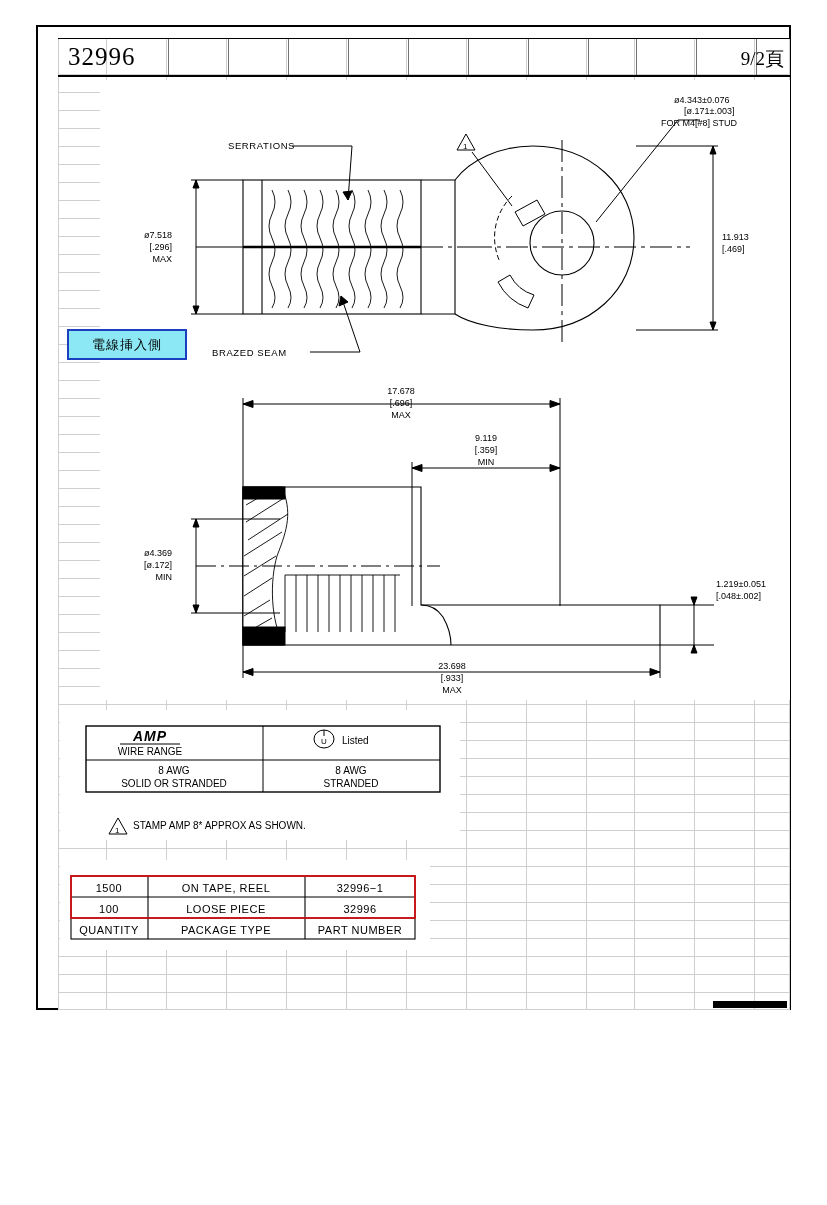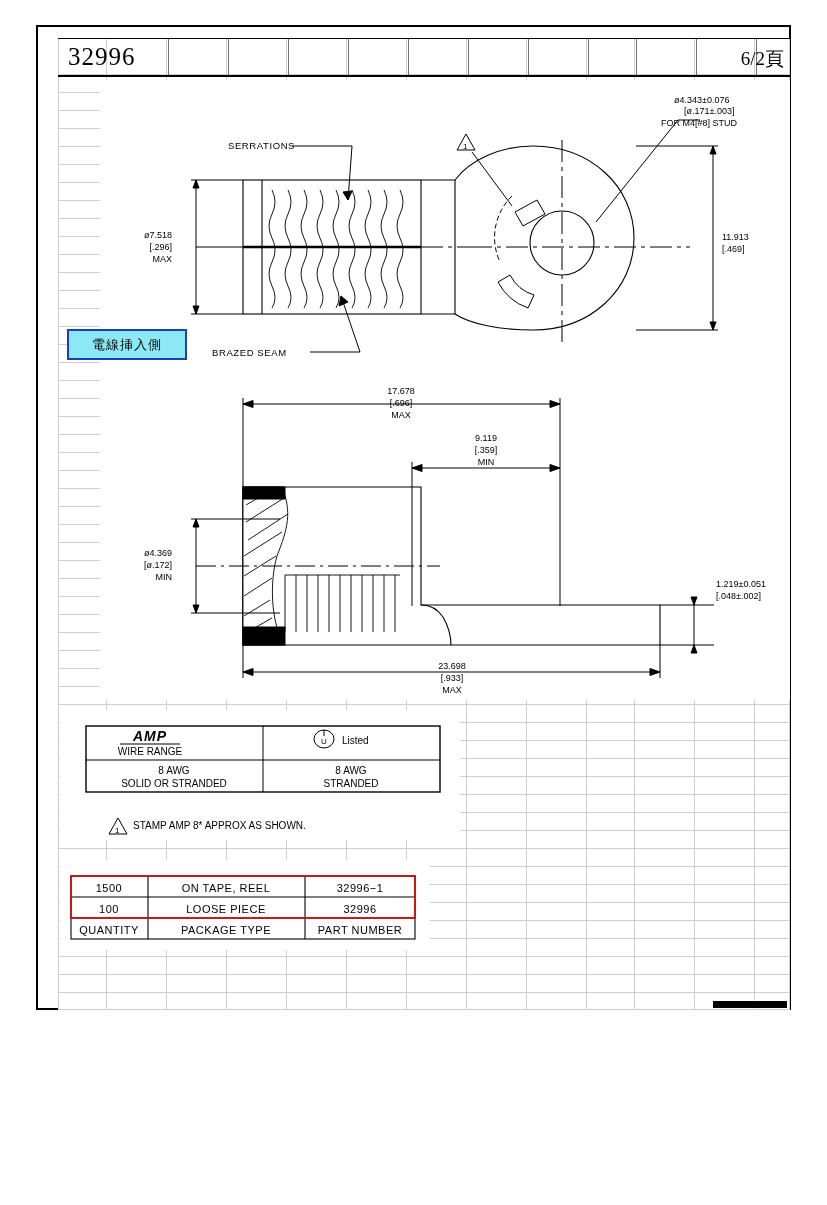--- a/index.html
+++ b/index.html
@@ -354,21 +354,21 @@
     <div class="vline" style="left:230px"></div>
     <div class="vline" style="left:290px"></div>
     <div class="vline" style="left:350px"></div>
     <div class="vline" style="left:410px"></div>
     <div class="vline" style="left:470px"></div>
     <div class="vline" style="left:530px"></div>
     <div class="vline" style="left:578px"></div>
     <div class="vline" style="left:638px"></div>
     <div class="vline" style="left:698px"></div>
     <div class="partno">32996</div>
-    <div class="pageno">6/2頁</div>
+    <div class="pageno">9/2頁</div>
   </div>
 
   <div class="bluebox">
     <span>電線挿入側</span>
   </div>
 
   <div class="bottomtick"></div>
 </div>
 
 </body></html>

